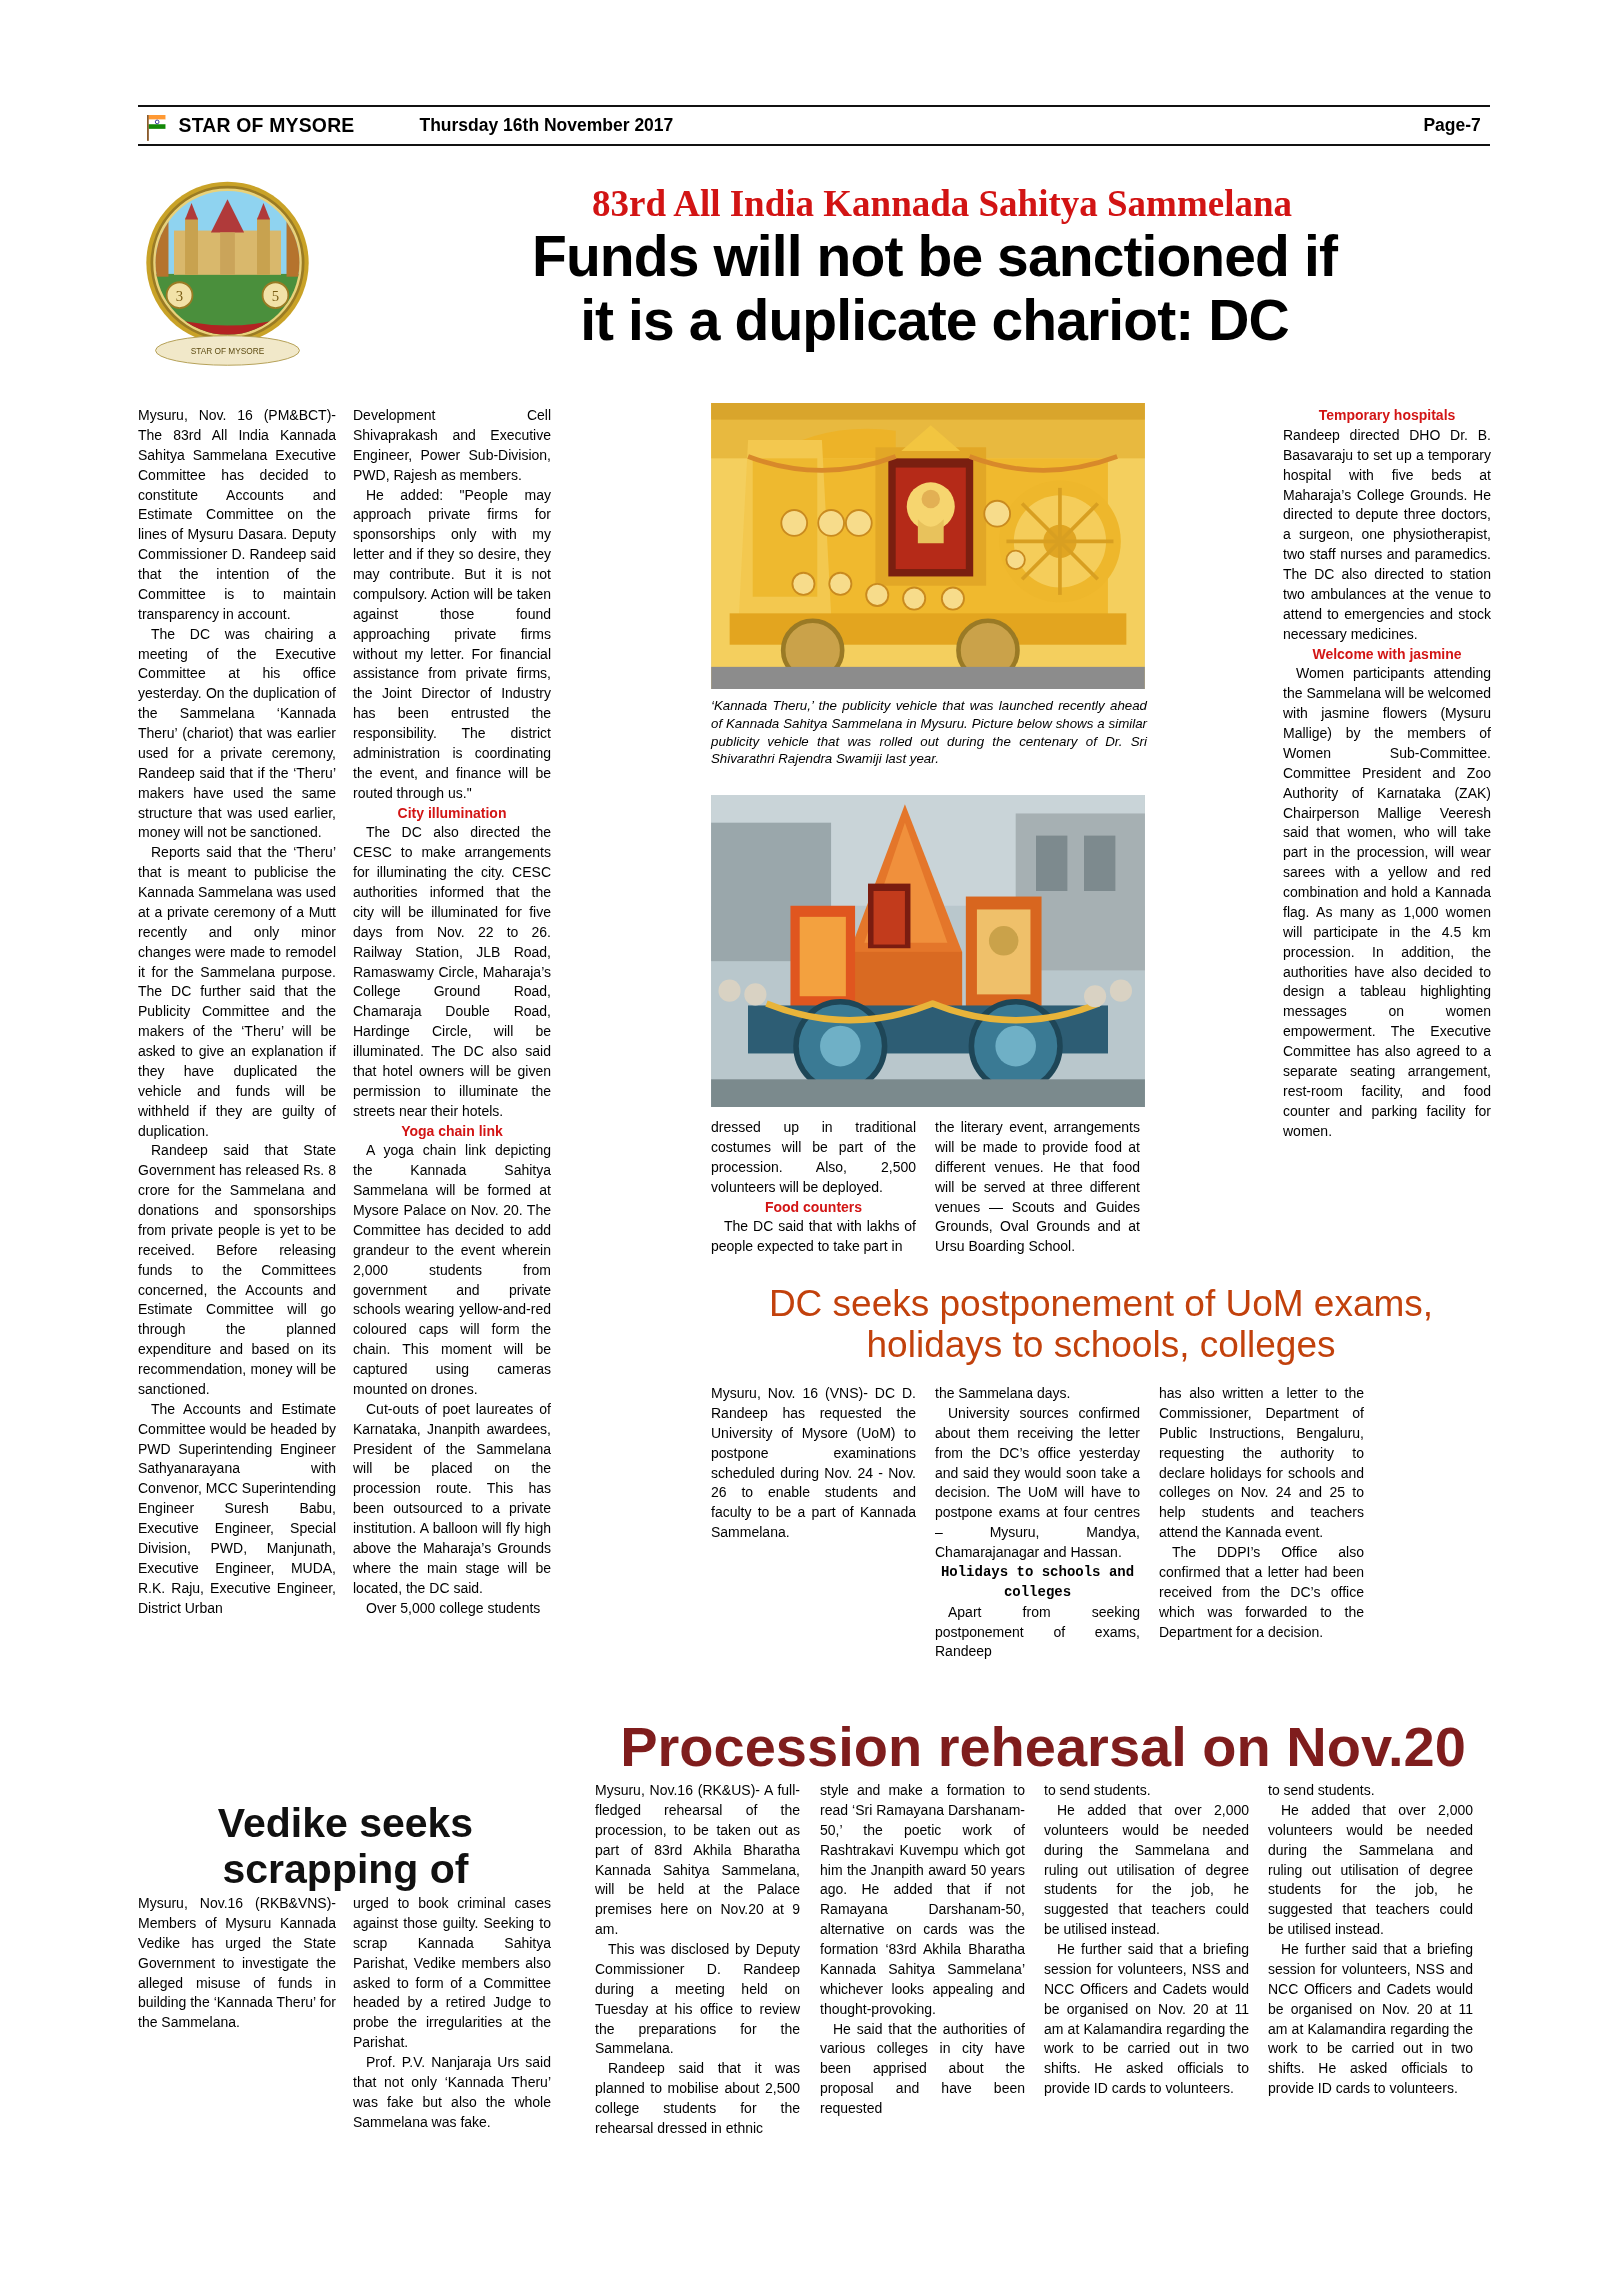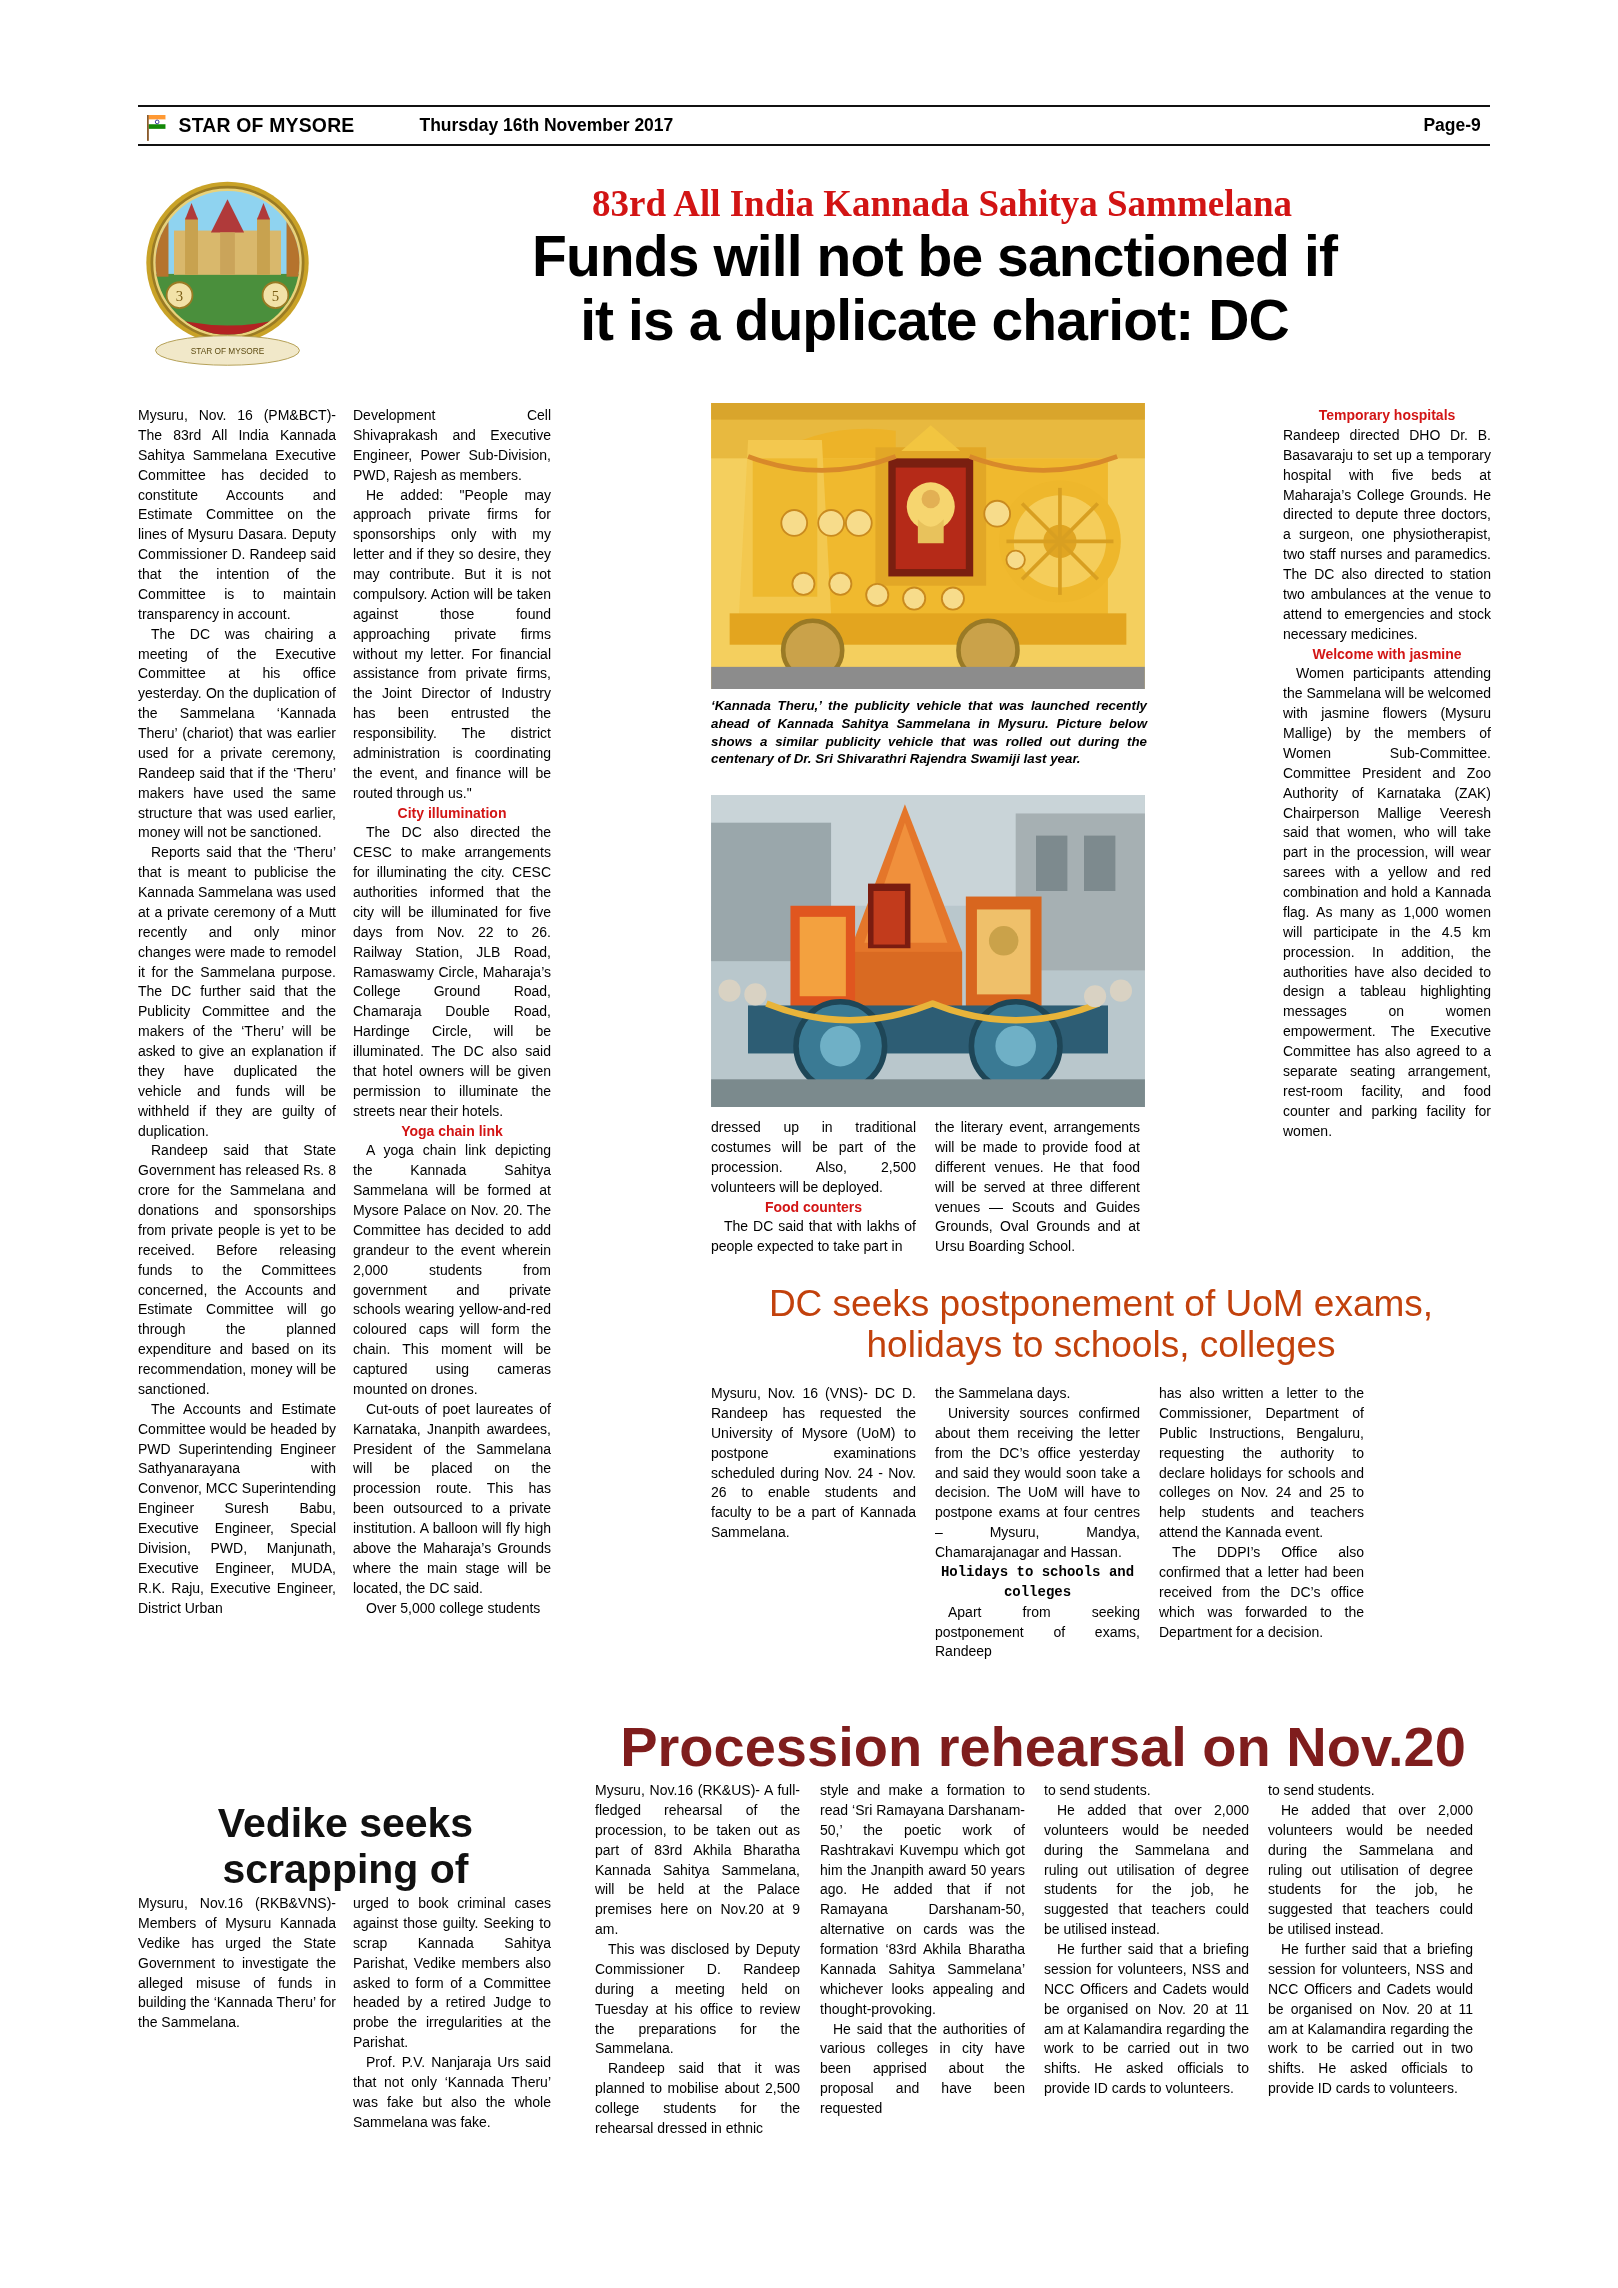--- a/index.html
+++ b/index.html
@@ -120,21 +120,21 @@
   .photo {
     position: absolute;
     overflow: hidden;
     background: #cfcfcf;
   }
   .caption {
     position: absolute;
     font-size: 13.3px;
     line-height: 1.34;
     font-style: italic;
-    font-weight: bold;
+    font-weight: normal;
     text-align: justify;
   }
 
   
   .head2 {
     position: absolute;
     color: #c2410c;
     font-weight: normal;
     text-align: center;
     font-size: 37px;
@@ -176,21 +176,21 @@
       <svg width="24" height="28" viewBox="0 0 26 30">
         <rect x="0" y="2" width="2" height="28" fill="#8a5a2b"></rect>
         <rect x="2" y="2" width="18" height="5" fill="#ff9933"></rect>
         <rect x="2" y="7" width="18" height="5" fill="#ffffff"></rect>
         <rect x="2" y="12" width="18" height="5" fill="#138808"></rect>
         <circle cx="11" cy="9.5" r="2" fill="none" stroke="#000080" stroke-width="0.8"></circle>
       </svg>
     </span>
     <span class="masthead-title">STAR OF MYSORE</span>
     <span class="masthead-date">Thursday 16th November 2017</span>
-    <span class="masthead-page">Page-9</span>
+    <span class="masthead-page">Page-7</span>
   </div>
 
   <div class="logo">
     <svg width="181" height="214" viewBox="0 0 196 232">
       <defs>
         <clipPath id="logoclip">
             <circle cx="98" cy="105" r="78"></circle>
           </clipPath>
       </defs>
 

